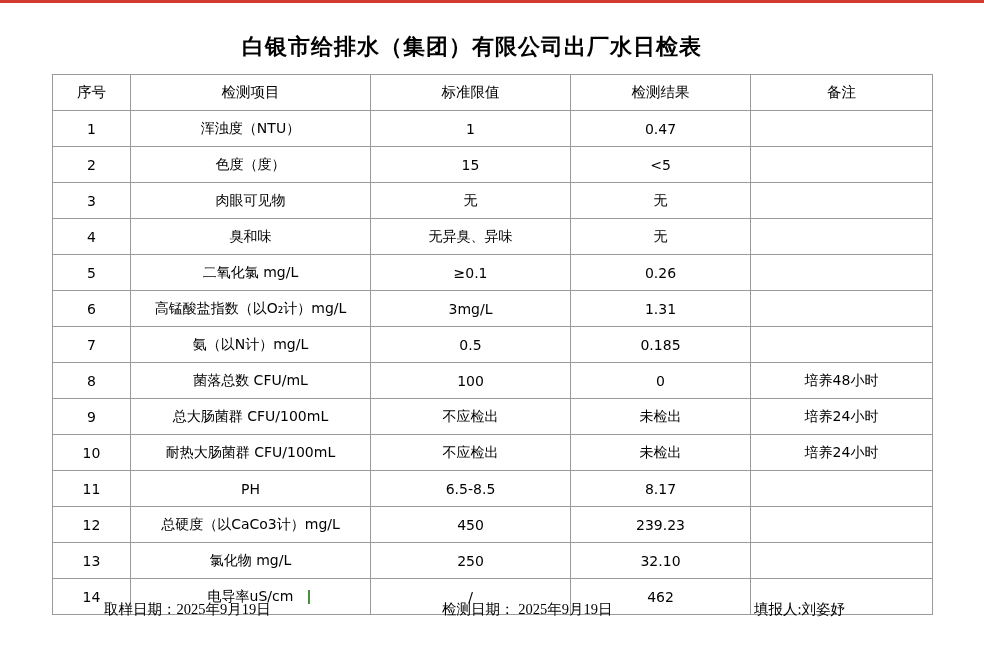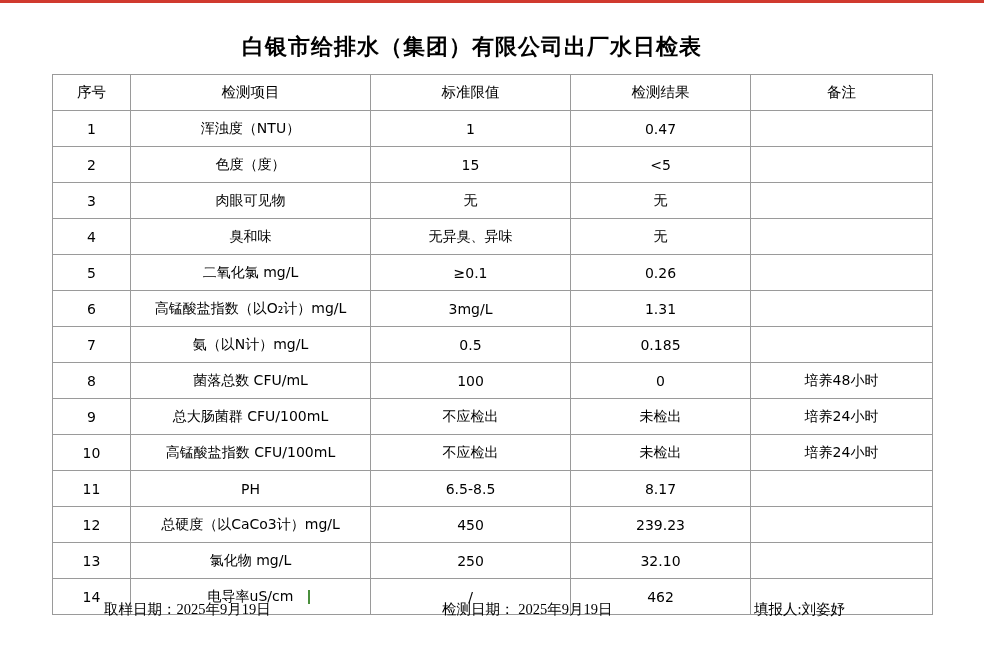--- a/index.html
+++ b/index.html
@@ -197,21 +197,21 @@
         </tr>
         <tr>
           <td class="mono">9</td>
           <td class="item-cell">总大肠菌群 CFU/100mL</td>
           <td class="mono">不应检出</td>
           <td class="mono">未检出</td>
           <td>培养24小时</td>
         </tr>
         <tr>
           <td class="mono">10</td>
-          <td class="item-cell">高锰酸盐指数 CFU/100mL</td>
+          <td class="item-cell">耐热大肠菌群 CFU/100mL</td>
           <td class="mono">不应检出</td>
           <td class="mono">未检出</td>
           <td>培养24小时</td>
         </tr>
         <tr>
           <td class="mono">11</td>
           <td class="item-cell">PH</td>
           <td class="mono">6.5-8.5</td>
           <td class="mono">8.17</td>
           <td></td>

